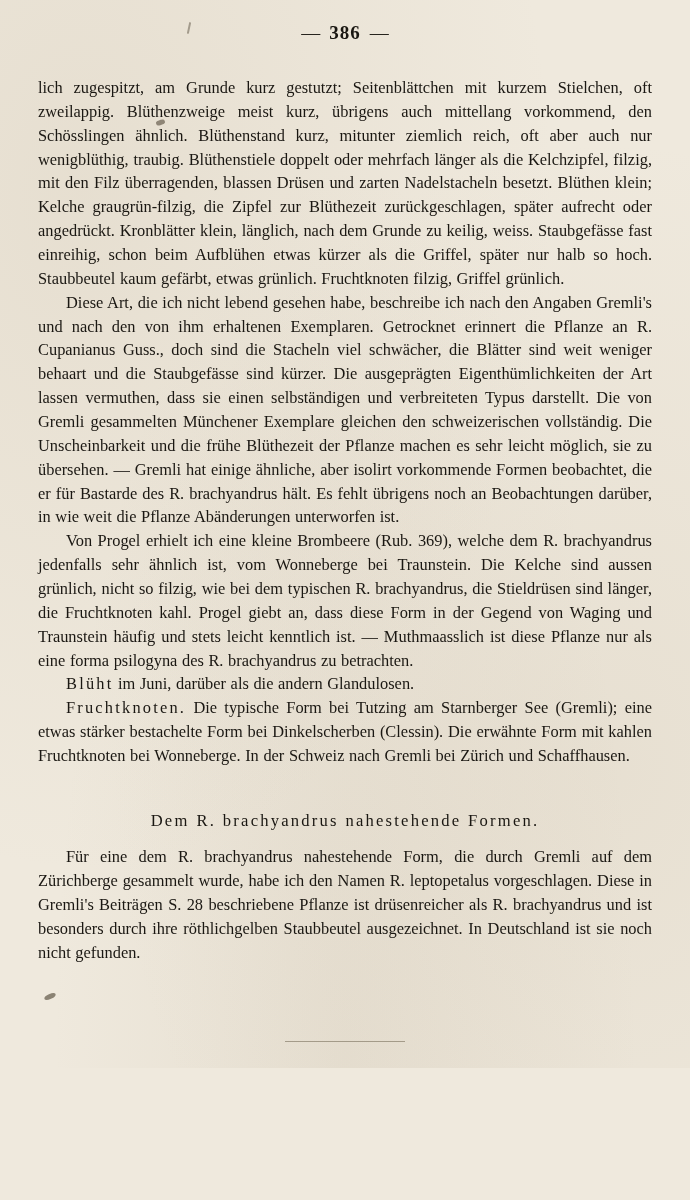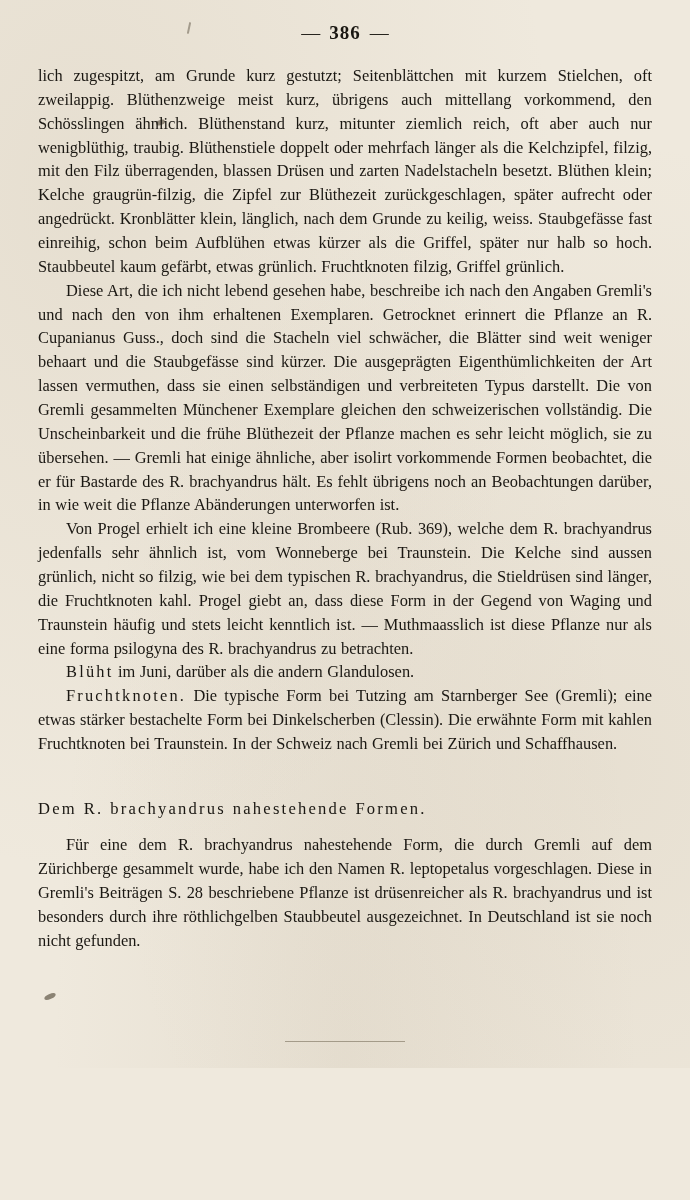--- a/index.html
+++ b/index.html
@@ -54,22 +54,24 @@
     text-align: justify;
     text-justify: inter-word;
     word-spacing: 0.5px;
   }
   p {
     margin: 0;
     text-indent: 28px;
   }
   p.no-indent {
     text-indent: 0;
+    margin-top: 12px;
   }
   .section-heading {
+    text-align: center;
     margin-top: 26px;
     margin-bottom: 12px;
     font-size: 16.6px;
     letter-spacing: 1.1px;
     text-indent: 0;
   }
   .spaced {
     letter-spacing: 2.2px;
     margin-top: 41px;
   }
@@ -109,21 +111,21 @@
   <div class="body-text">
 
     <p class="no-indent">lich zugespitzt, am Grunde kurz gestutzt; Seitenblättchen mit kurzem Stielchen, oft zweilappig. Blüthenzweige meist kurz, übrigens auch mittellang vorkommend, den Schösslingen ähnlich. Blüthenstand kurz, mitunter ziemlich reich, oft aber auch nur wenigblüthig, traubig. Blüthenstiele doppelt oder mehrfach länger als die Kelchzipfel, filzig, mit den Filz überragenden, blassen Drüsen und zarten Nadelstacheln besetzt. Blüthen klein; Kelche graugrün-filzig, die Zipfel zur Blüthezeit zurückgeschlagen, später aufrecht oder angedrückt. Kronblätter klein, länglich, nach dem Grunde zu keilig, weiss. Staubgefässe fast einreihig, schon beim Aufblühen etwas kürzer als die Griffel, später nur halb so hoch. Staubbeutel kaum gefärbt, etwas grünlich. Fruchtknoten filzig, Griffel grünlich.</p>
 
     <p>Diese Art, die ich nicht lebend gesehen habe, beschreibe ich nach den Angaben Gremli's und nach den von ihm erhaltenen Exemplaren. Getrocknet erinnert die Pflanze an R. Cupanianus Guss., doch sind die Stacheln viel schwächer, die Blätter sind weit weniger behaart und die Staubgefässe sind kürzer. Die ausgeprägten Eigenthümlichkeiten der Art lassen vermuthen, dass sie einen selbständigen und verbreiteten Typus darstellt. Die von Gremli gesammelten Münchener Exemplare gleichen den schweizerischen vollständig. Die Unscheinbarkeit und die frühe Blüthezeit der Pflanze machen es sehr leicht möglich, sie zu übersehen. — Gremli hat einige ähnliche, aber isolirt vorkommende Formen beobachtet, die er für Bastarde des R. brachyandrus hält. Es fehlt übrigens noch an Beobachtungen darüber, in wie weit die Pflanze Abänderungen unterworfen ist.</p>
 
     <p>Von Progel erhielt ich eine kleine Brombeere (Rub. 369), welche dem R. brachyandrus jedenfalls sehr ähnlich ist, vom Wonneberge bei Traunstein. Die Kelche sind aussen grünlich, nicht so filzig, wie bei dem typischen R. brachyandrus, die Stieldrüsen sind länger, die Fruchtknoten kahl. Progel giebt an, dass diese Form in der Gegend von Waging und Traunstein häufig und stets leicht kenntlich ist. — Muthmaasslich ist diese Pflanze nur als eine forma psilogyna des R. brachyandrus zu betrachten.</p>
 
     <p><span class="spaced">Blüht</span> <span>im Juni, darüber als die andern Glandulosen.</span></p>
 
-    <p><span class="spaced">Fruchtknoten.</span> <span>Die typische Form bei Tutzing am Starnberger See (Gremli); eine etwas stärker bestachelte Form bei Dinkelscherben (Clessin). Die erwähnte Form mit kahlen Fruchtknoten bei Traunstein. In der Schweiz nach Gremli bei Zürich und Schaffhausen.</span></p>
+    <p><span class="spaced">Fruchtknoten.</span> <span>Die typische Form bei Tutzing am Starnberger See (Gremli); eine etwas stärker bestachelte Form bei Dinkelscherben (Clessin). Die erwähnte Form mit kahlen Fruchtknoten bei Wonneberge. In der Schweiz nach Gremli bei Zürich und Schaffhausen.</span></p>
 
     <p class="section-heading spaced">Dem R. brachyandrus nahestehende Formen.</p>
 
     <p>Für eine dem R. brachyandrus nahestehende Form, die durch Gremli auf dem Zürichberge gesammelt wurde, habe ich den Namen R. leptopetalus vorgeschlagen. Diese in Gremli's Beiträgen S. 28 beschriebene Pflanze ist drüsenreicher als R. brachyandrus und ist besonders durch ihre röthlichgelben Staubbeutel ausgezeichnet. In Deutschland ist sie noch nicht gefunden.</p>
 
   </div>
 
   <div class="rule"></div>
 
 </div>

